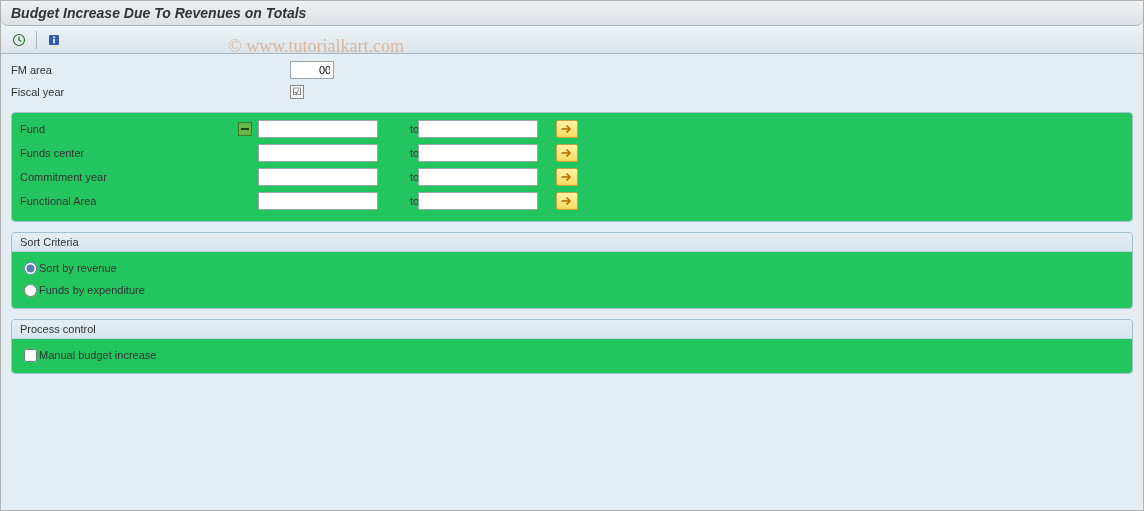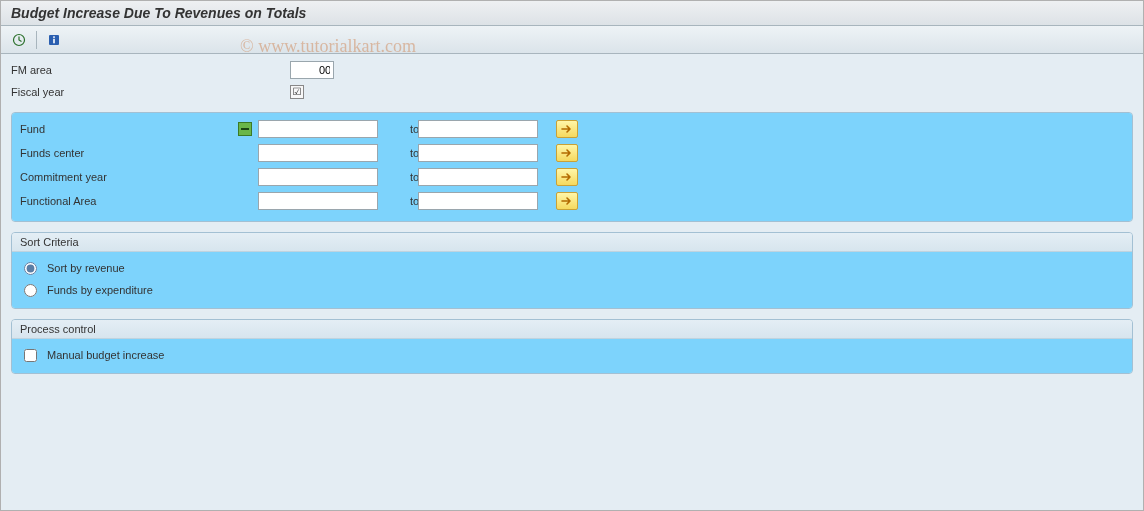--- a/index.html
+++ b/index.html
@@ -13,20 +13,21 @@
       border: 1px solid #b0b0b0;
     }
     .title-bar {
       background: linear-gradient(#eef0f2, #dde2e6);
       border-bottom: 1px solid #a8b5bd;
       padding: 4px 10px;
       font-size: 14px;
       font-weight: bold;
       font-style: italic;
       color: #333;
+      border-radius: 7px;
     }
     .toolbar {
       background: linear-gradient(#eef3f6, #dbe4ea);
       border-bottom: 1px solid #a8b5bd;
       padding: 3px 8px;
       display: flex;
       gap: 4px;
       align-items: center;
       height: 28px;
     }
@@ -89,21 +90,21 @@
     }
     .group-title {
       background: linear-gradient(#e4eef5, #d7e5ee);
       border-bottom: 1px solid #bfd3df;
       padding: 3px 8px;
       font-size: 11px;
       color: #333;
     }
     .group-body {
       padding: 6px 8px;
-      background: #7dd3fc;
+      background: #22c55e;
     }
     .range-row {
       display: flex;
       align-items: center;
       margin-bottom: 4px;
       height: 20px;
     }
     .range-label { width: 238px; color: #333; display:flex; align-items:center; gap:6px;}
     .to-label { width: 40px; text-align: left; padding-left: 32px; color: #333; }
     .multi-btn {
@@ -127,26 +128,26 @@
       margin-right: 6px;
       display:flex;align-items:center;justify-content:center;
     }
     .radio-row, .check-row {
       display: flex;
       align-items: center;
       height: 20px;
       margin-bottom: 2px;
       padding-left: 4px;
     }
-    .radio-row label, .check-row label { margin-left: 10px; color:#333;}
+    .radio-row label, .check-row label { margin-left: 2px; color:#333;}
     input[type=radio], input[type=checkbox] { accent-color: #5a7da5; }
     .watermark {
       position: absolute;
       top: 36px;
-      left: 240px;
+      left: 228px;
       color: rgba(210,150,110,0.6);
       font-size: 18px;
       font-family: Georgia, serif;
       pointer-events: none;
     }
   </style>
 </head>
 <body>
 
 <div class="title-bar">

